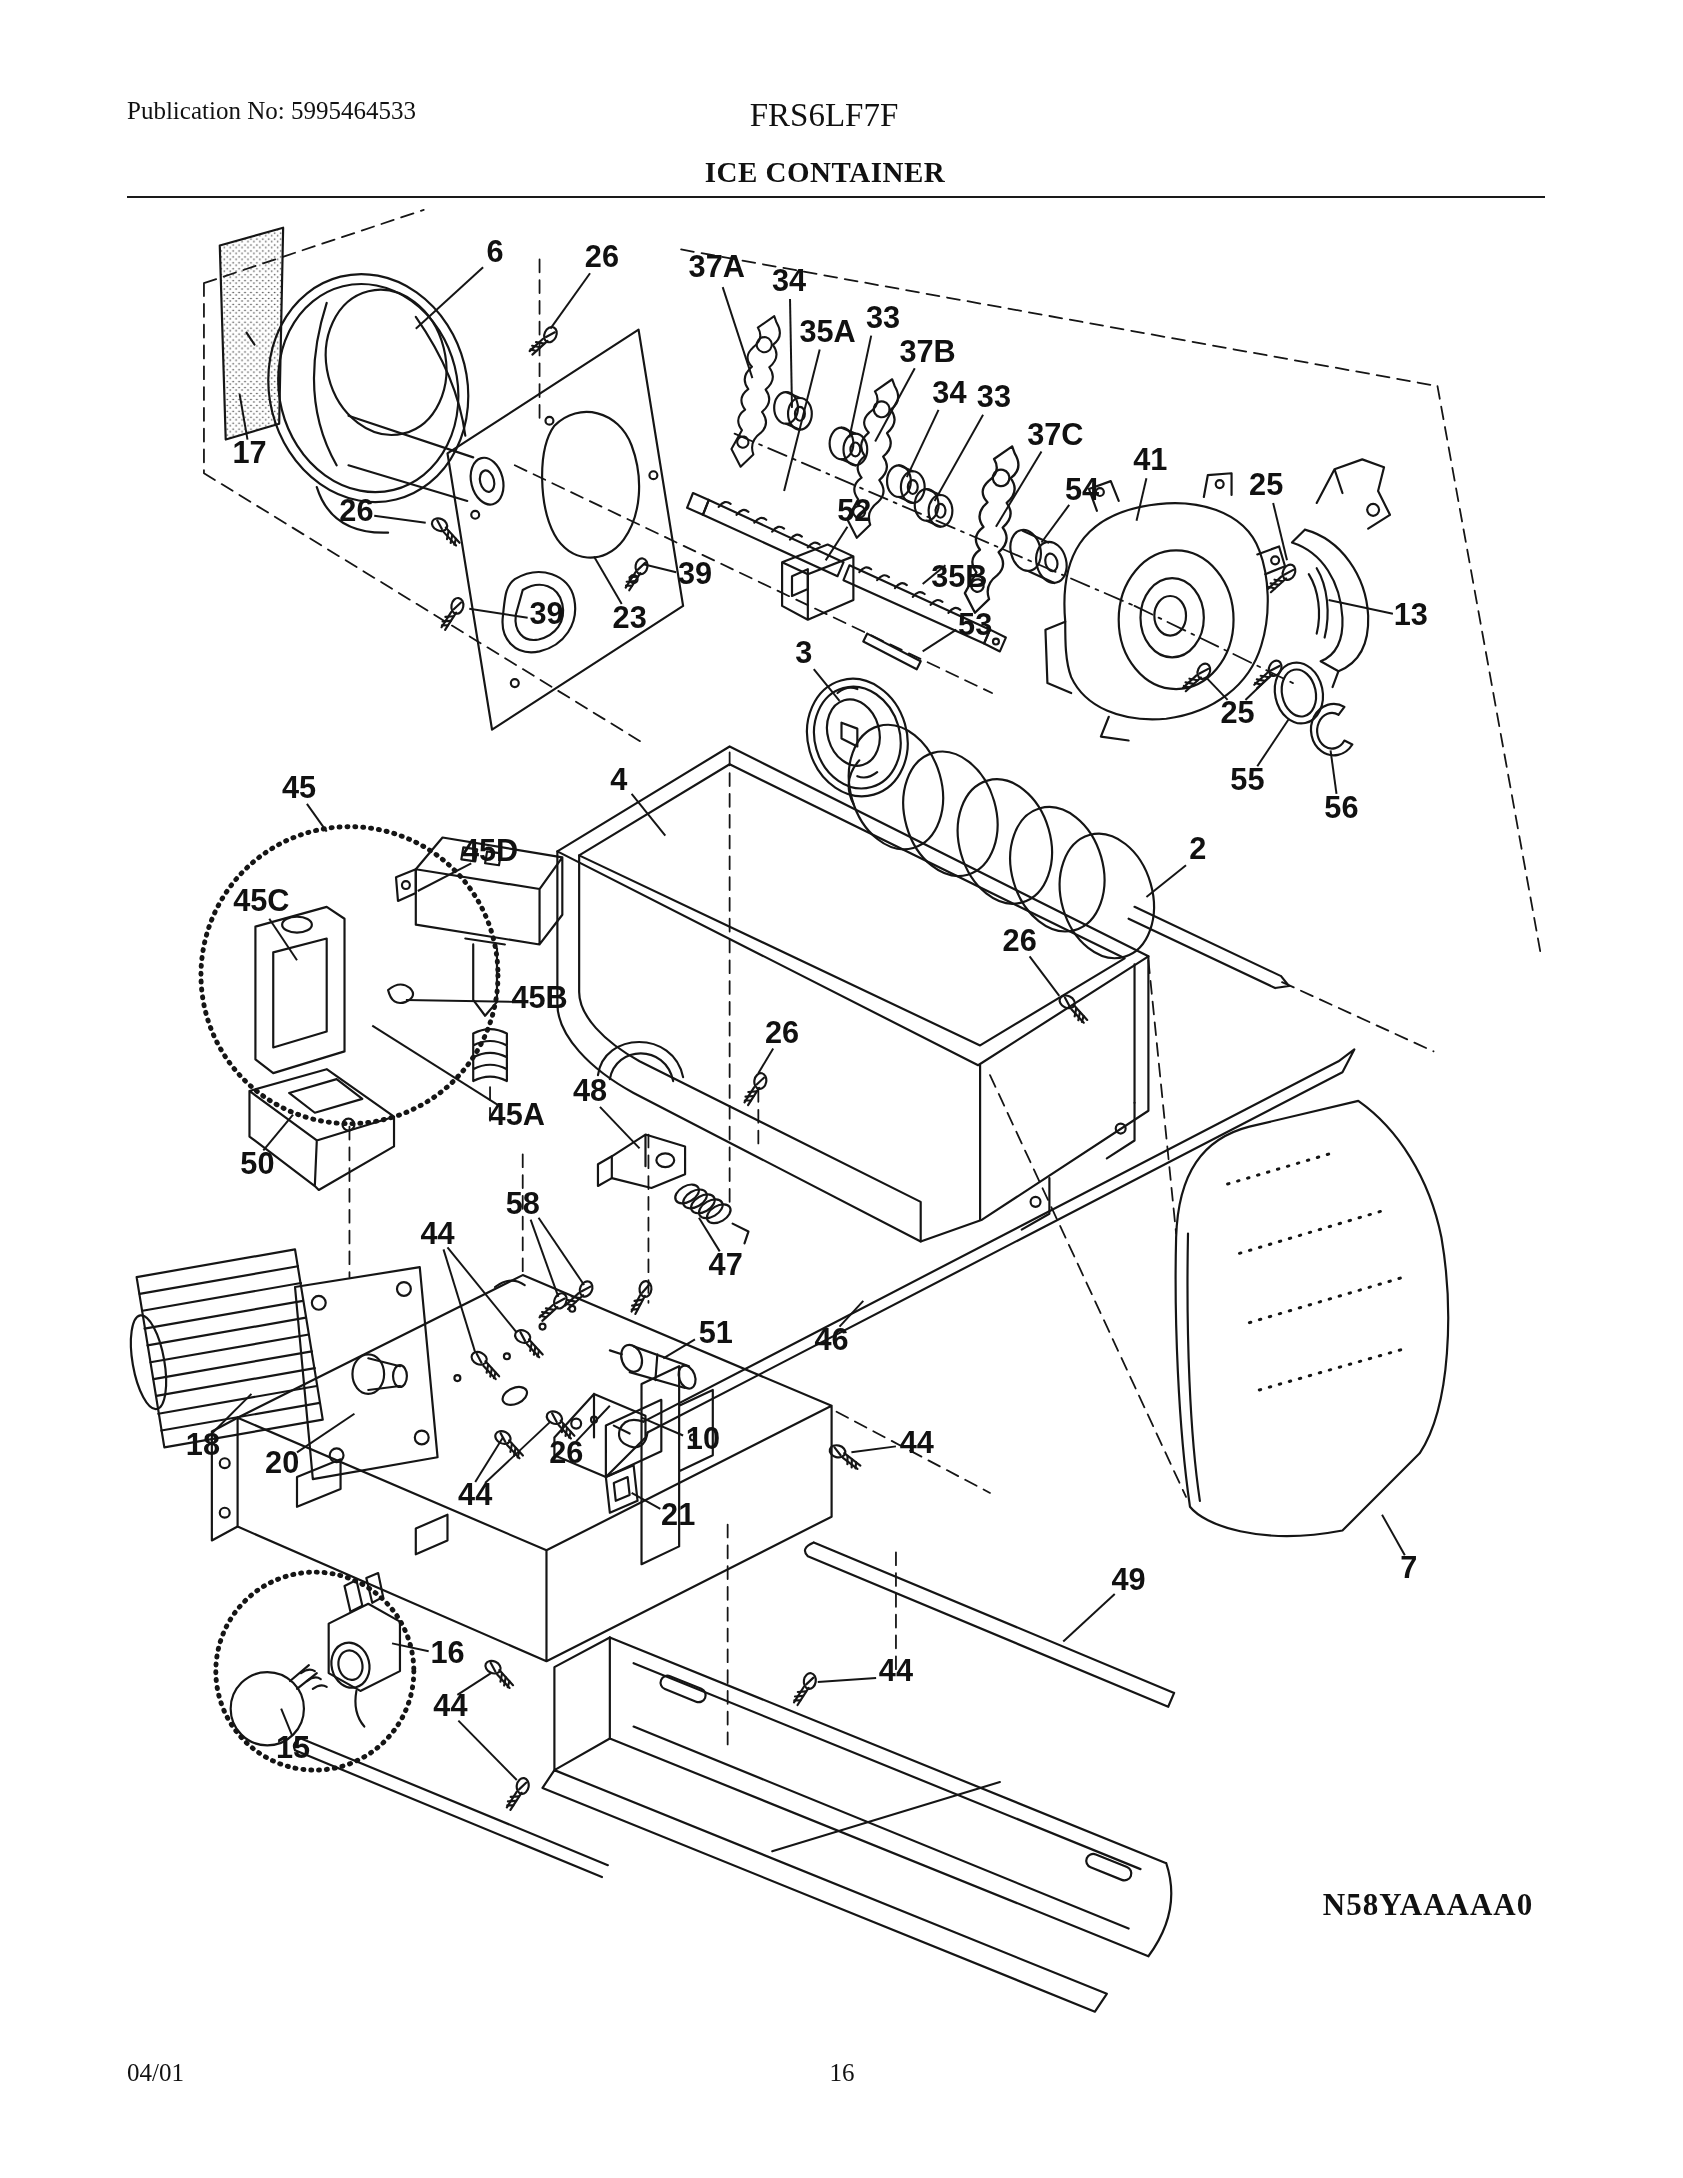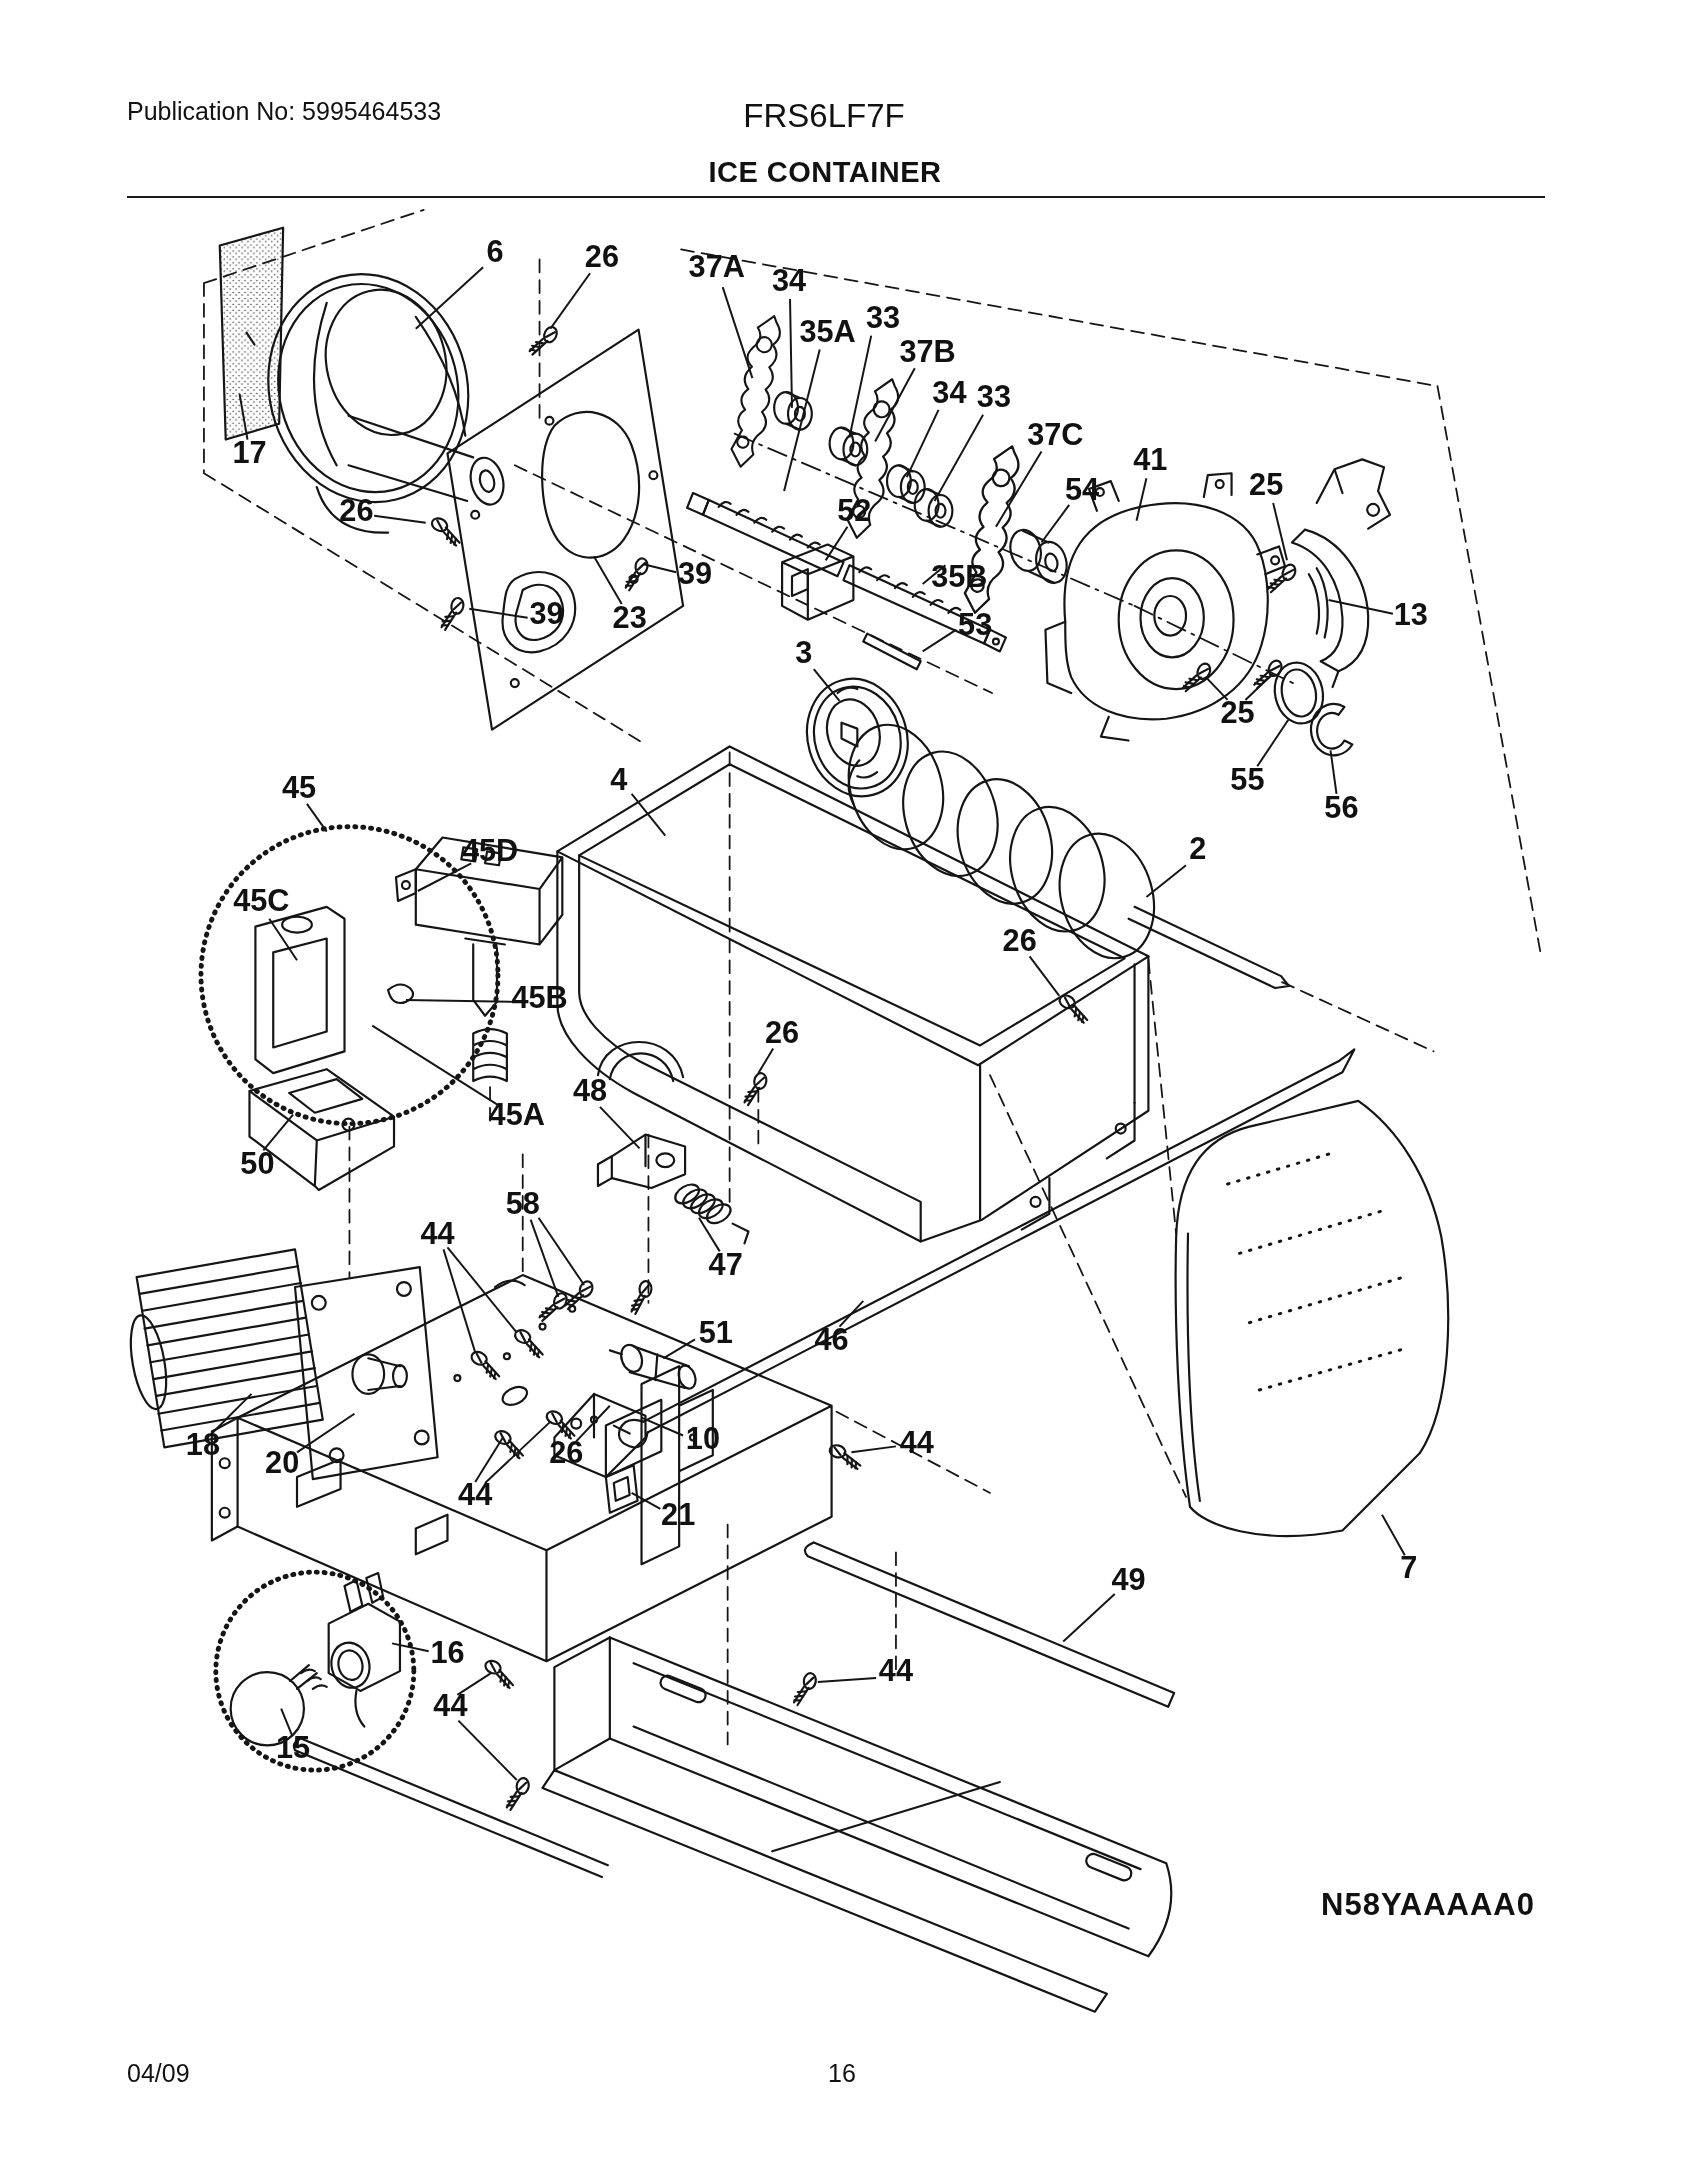--- a/index.html
+++ b/index.html
@@ -1,21 +1,21 @@
 <!DOCTYPE html>
 <html><head>
 <meta charset="utf-8">
 <style>
   html,body{margin:0;padding:0;background:#e8e8e8;}
   .page{
     position:relative;width:1683px;height:2178px;margin:0 auto;
     background:#ffffff;font-family:"Liberation Sans", sans-serif;color:#111;
     overflow:hidden;
   }
-  .hdr-text{position:absolute;white-space:nowrap;}
+  .hdr-text{position:absolute;white-space:nowrap;font-family:Liberation Serif, serif;}
   .pub{left:127px;top:97px;font-size:25px;}
   .model{left:824px;top:97px;font-size:33px;transform:translateX(-50%);}
   .title{left:825px;top:156px;font-size:29px;font-weight:bold;transform:translateX(-50%);letter-spacing:0.5px;}
   .rule{position:absolute;left:127px;top:196px;width:1418px;height:2px;background:#1a1a1a;}
   .date{left:127px;top:2059px;font-size:25px;}
   .pageno{left:842px;top:2059px;font-size:25px;transform:translateX(-50%);}
   .drawno{left:1428px;top:1887px;font-size:31px;font-weight:bold;transform:translateX(-50%);letter-spacing:1px;}
   svg{position:absolute;left:0;top:0;}
   .art{stroke:#151515;fill:none;stroke-width:2.2;stroke-linecap:round;stroke-linejoin:round;}
   .dash{stroke-dasharray:13 8;stroke-width:1.8;}
@@ -448,16 +448,16 @@
         <line x1="905" y1="1461" x2="860" y2="1467" class="leader"></line>
         <text x="926" y="1460" class="callout">44</text>
         <line x1="885" y1="1695" x2="826" y2="1699" class="leader"></line>
         <text x="905" y="1690" class="callout">44</text>
         <line x1="1419" y1="1571" x2="1396" y2="1530" class="leader"></line>
         <text x="1423" y="1586" class="callout">7</text>
       </g>
   </svg>
 
   <div class="hdr-text drawno">N58YAAAAA0</div>
-  <div class="hdr-text date">04/09</div>
+  <div class="hdr-text date">04/01</div>
   <div class="hdr-text pageno">16</div>
 </div>
 
 
 </body></html>

